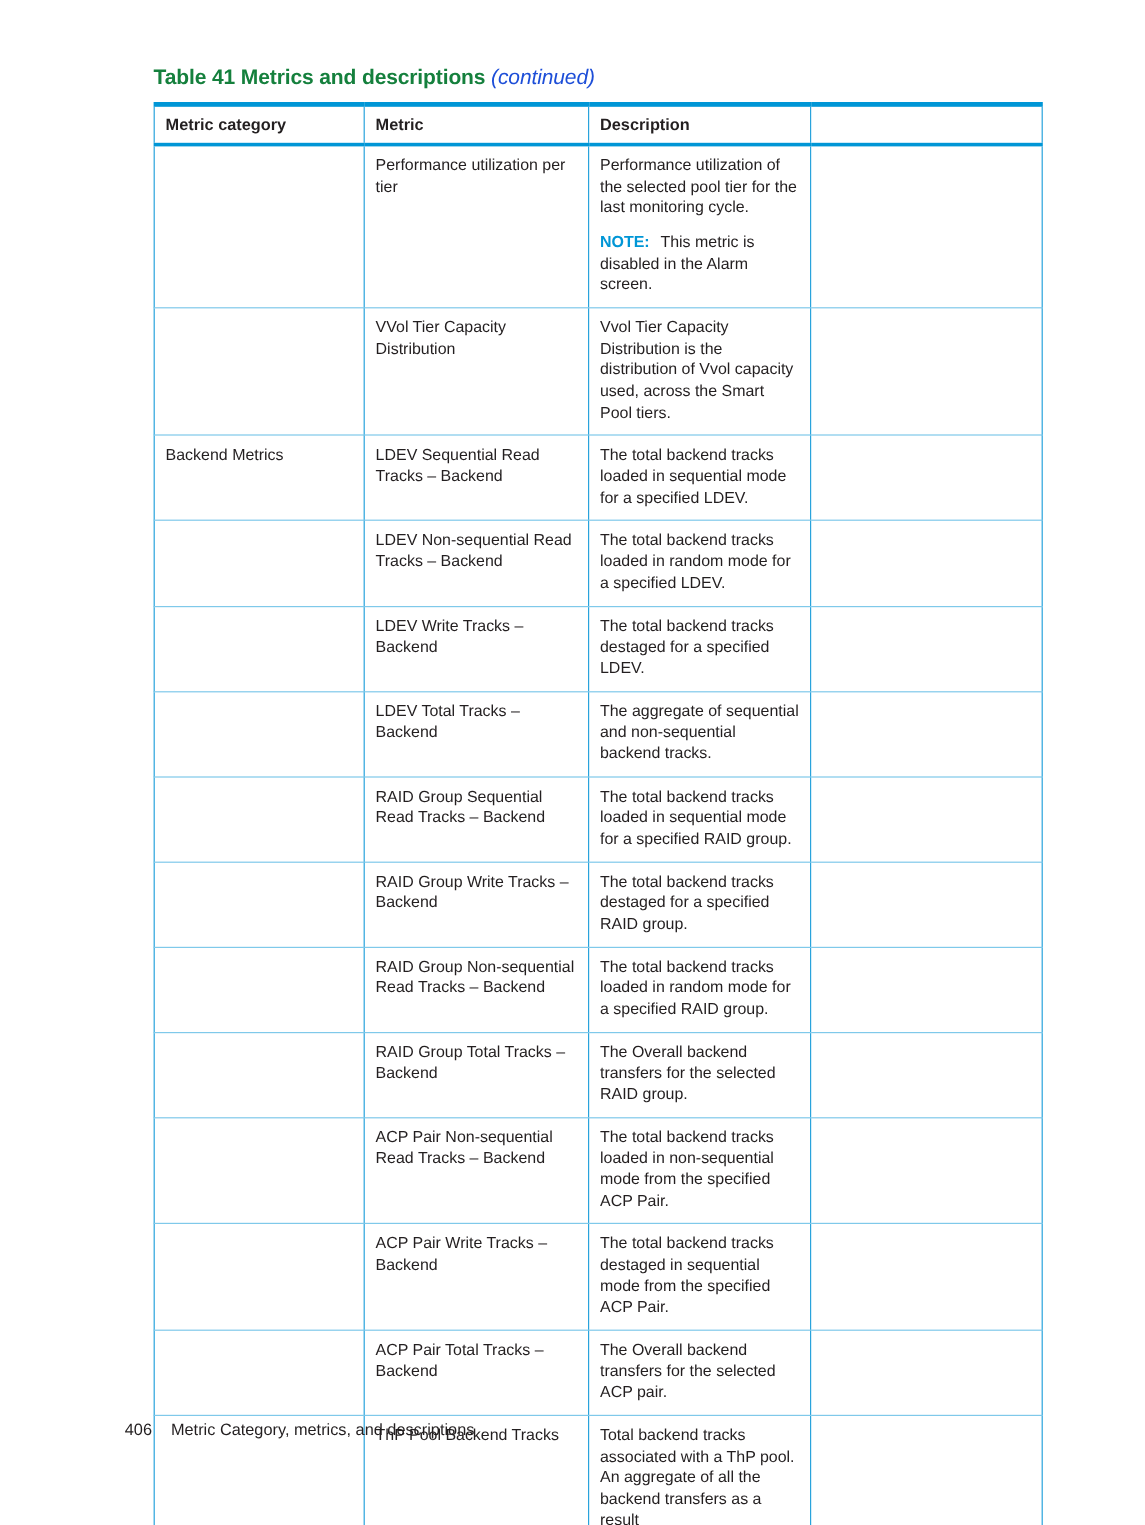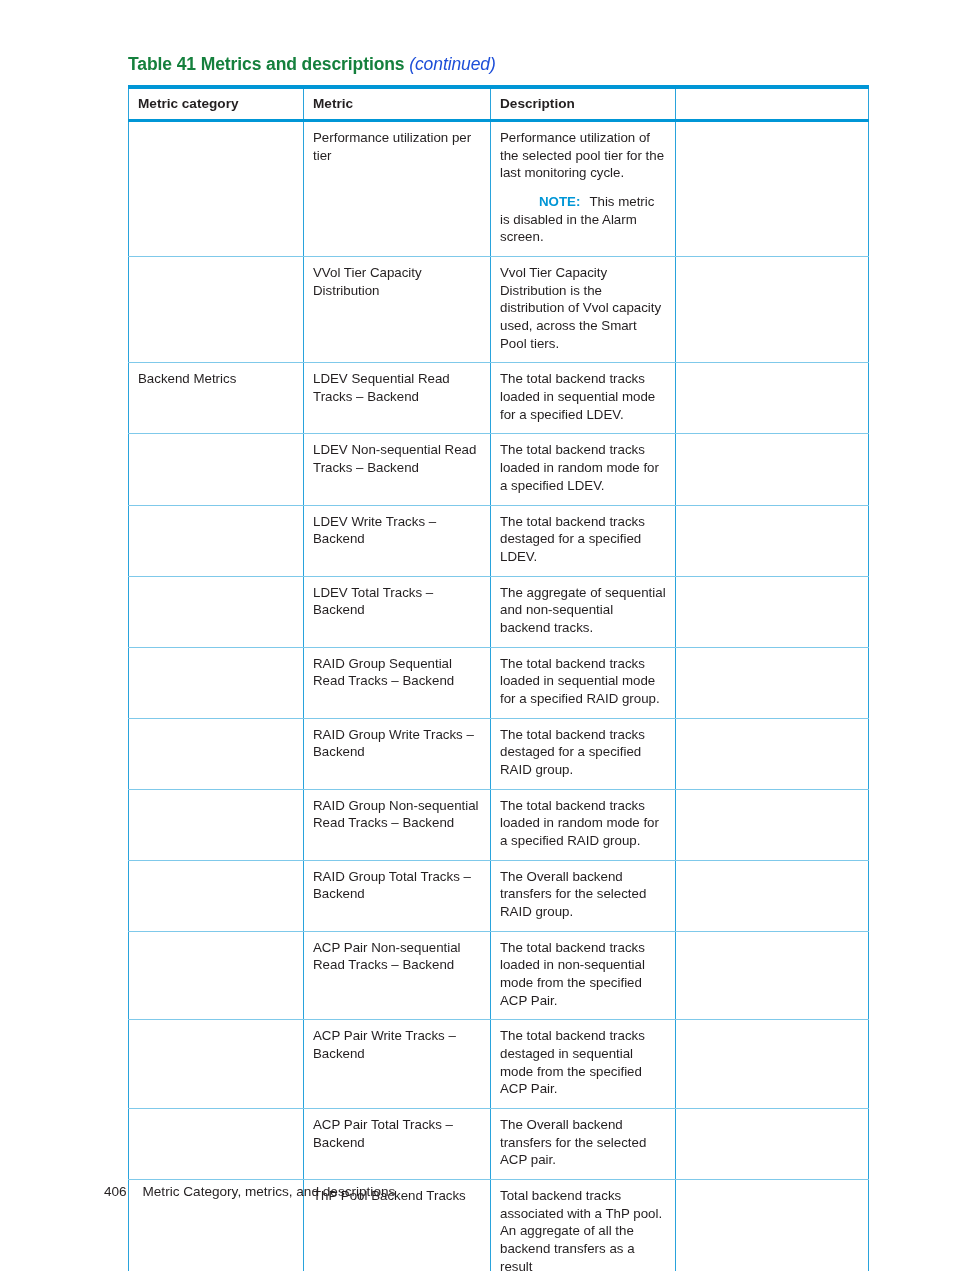--- a/index.html
+++ b/index.html
@@ -82,21 +82,20 @@
     border-bottom: none;
   }
 
   .cell-text { display: block; white-space: pre-line; }
 
   .note-line { margin-top: 11px; }
   .note-label {
     color: #0096d6;
     font-weight: bold;
     margin-right: 9px;
-    margin-left: 39px;
   }
 
   
   .clip-row td {
     height: 86px;
     overflow: hidden;
   }
 
   
   .page-footer {

